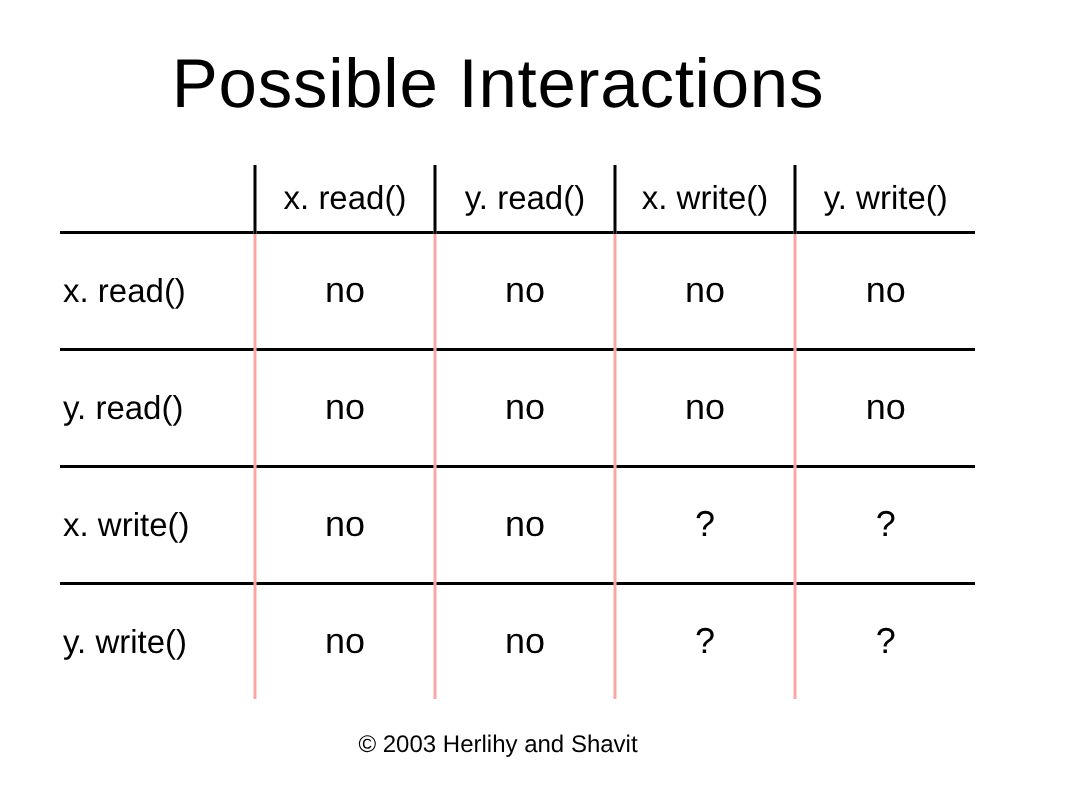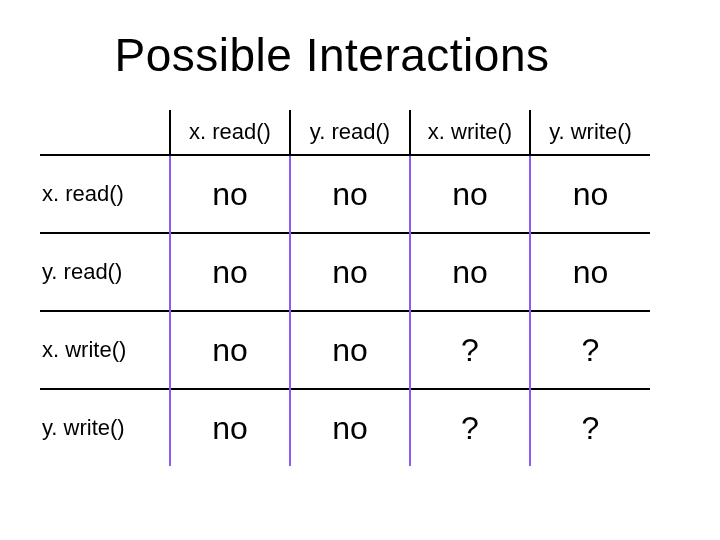--- a/index.html
+++ b/index.html
@@ -54,22 +54,22 @@
     height: 76px;
     border-top: 2px solid #000;
   }
   tr.body th.rowlabel {
     font-size: 22px;
     text-align: left;
     padding-left: 2px;
     border-left: none;
   }
   tr.body td {
-    border-left: 2px solid #8b5cf6;
-    font-size: 32px;
+    border-left: 2px solid #fca5a5;
+    font-size: 24px;
   }
   .footer {
     position: absolute;
     left: 0;
     right: 0;
     bottom: 34px;
     text-align: center;
     font-size: 16px;
   }
 </style>
@@ -119,13 +119,14 @@
     <tr class="body">
       <th class="rowlabel">y. write()</th>
       <td>no</td>
       <td>no</td>
       <td>?</td>
       <td>?</td>
     </tr>
   </tbody>
     </table>
 
+  <div class="footer">© 2003 Herlihy and Shavit</div>
 </div>
 
 </body></html>

